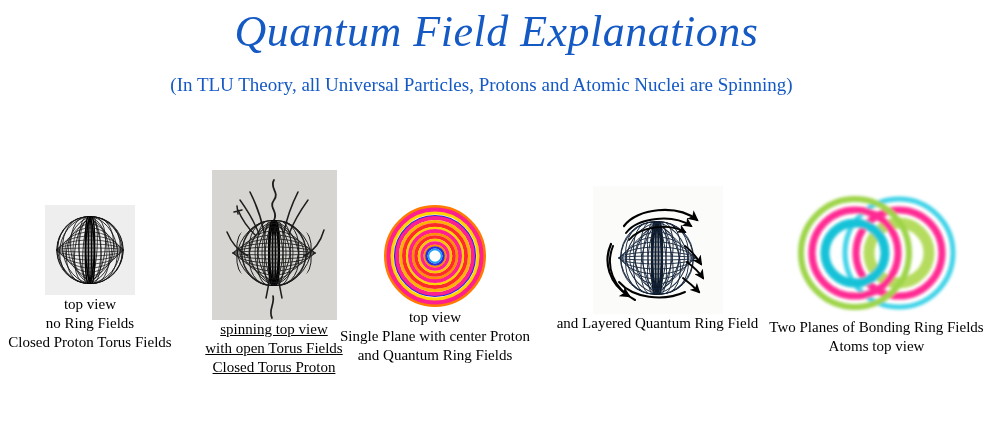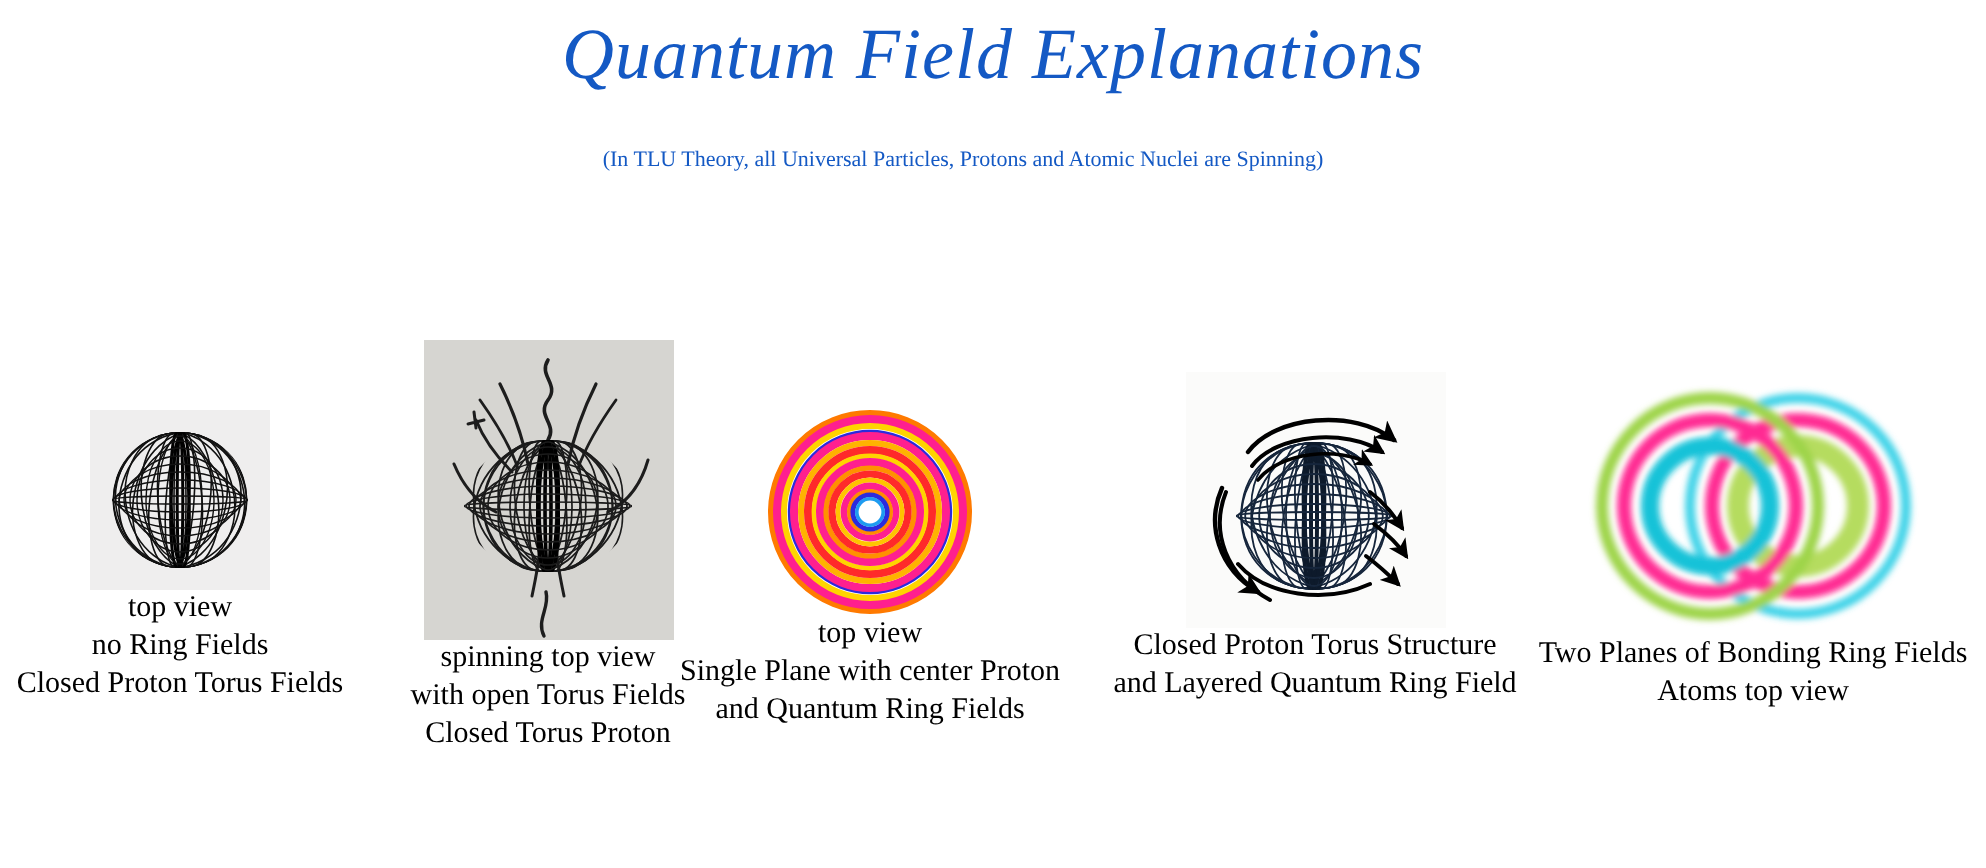--- a/index.html
+++ b/index.html
@@ -2,38 +2,38 @@
 <html><head>
 <meta charset="utf-8">
 <style>
   html,body{margin:0;padding:0;background:#ffffff;}
   body{width:993px;height:434px;position:relative;overflow:hidden;
        font-family:"Liberation Serif","DejaVu Serif",serif;color:#000;}
 
   #page-title{
     position:absolute; left:0; top:6px; width:993px; text-align:center;
     font-family:"Liberation Serif","DejaVu Serif",serif;
-    font-style:italic; font-weight:400; font-size:36px; letter-spacing:.5px;
+    font-style:italic; font-weight:400; font-size:44px; letter-spacing:.5px;
     color:#1459c4; white-space:nowrap;
   }
   #page-subtitle{
     position:absolute; left:0; top:74px; width:963px; text-align:center;
-    font-size:11px; color:#1459c4; white-space:nowrap;
+    font-size:19px; color:#1459c4; white-space:nowrap;
   }
 
   .panel{position:absolute;}
   .figure{position:relative;overflow:hidden;}
   .caption{
     font-size:15px; line-height:19px; text-align:center; color:#000;
     white-space:nowrap;
   }
 
   
   #panel-1{ left:0px;   top:205px; width:180px; }
-  #panel-2{ left:185px; top:170px; width:178px; }
+  #panel-2{ left:185px; top:170px; width:178px;text-decoration:underline; }
   #panel-3{ left:340px; top:205px; width:190px; }
   #panel-4{ left:540px; top:186px; width:235px; }
   #panel-5{ left:760px; top:188px; width:233px; }
 
   #fig-1{width:90px;height:90px;margin:0 auto;background:#efeeee;}
   #fig-2{width:125px;height:150px;margin:0 auto;background:#d6d5d1;}
   #fig-3{width:112px;height:103px;margin:0 auto;background:#ffffff;}
   #fig-4{width:130px;height:128px;margin:0 auto;background:#fbfbfa;}
   #fig-5{width:228px;height:130px;margin:0 auto;background:#ffffff;}
 
@@ -252,21 +252,20 @@
         <path d="M94 76 C 102 82, 106 86, 110 92" stroke-width="2"></path>
         <path d="M90 92 C 98 98, 102 102, 106 106" stroke-width="2"></path>
       </g>
       <g fill="none" stroke="#000" stroke-linecap="round">
         <path d="M20 60 C 12 80, 20 102, 42 114" stroke-width="2"></path>
         <path d="M26 96 C 40 112, 70 116, 92 106" stroke-width="2"></path>
       </g>
     </svg>
   </div>
   <div class="caption">
-    <div>Closed Proton Torus Structure</div>
     <div>and Layered Quantum Ring Field</div>
   </div>
 </div>
 
 <div class="panel" id="panel-5">
   <div class="figure" id="fig-5">
     <svg width="228" height="130" viewBox="0 0 228 130">
       <defs>
         <filter id="soft" x="-30%" y="-30%" width="160%" height="160%">
           <feGaussianBlur stdDeviation="1.5"></feGaussianBlur>

